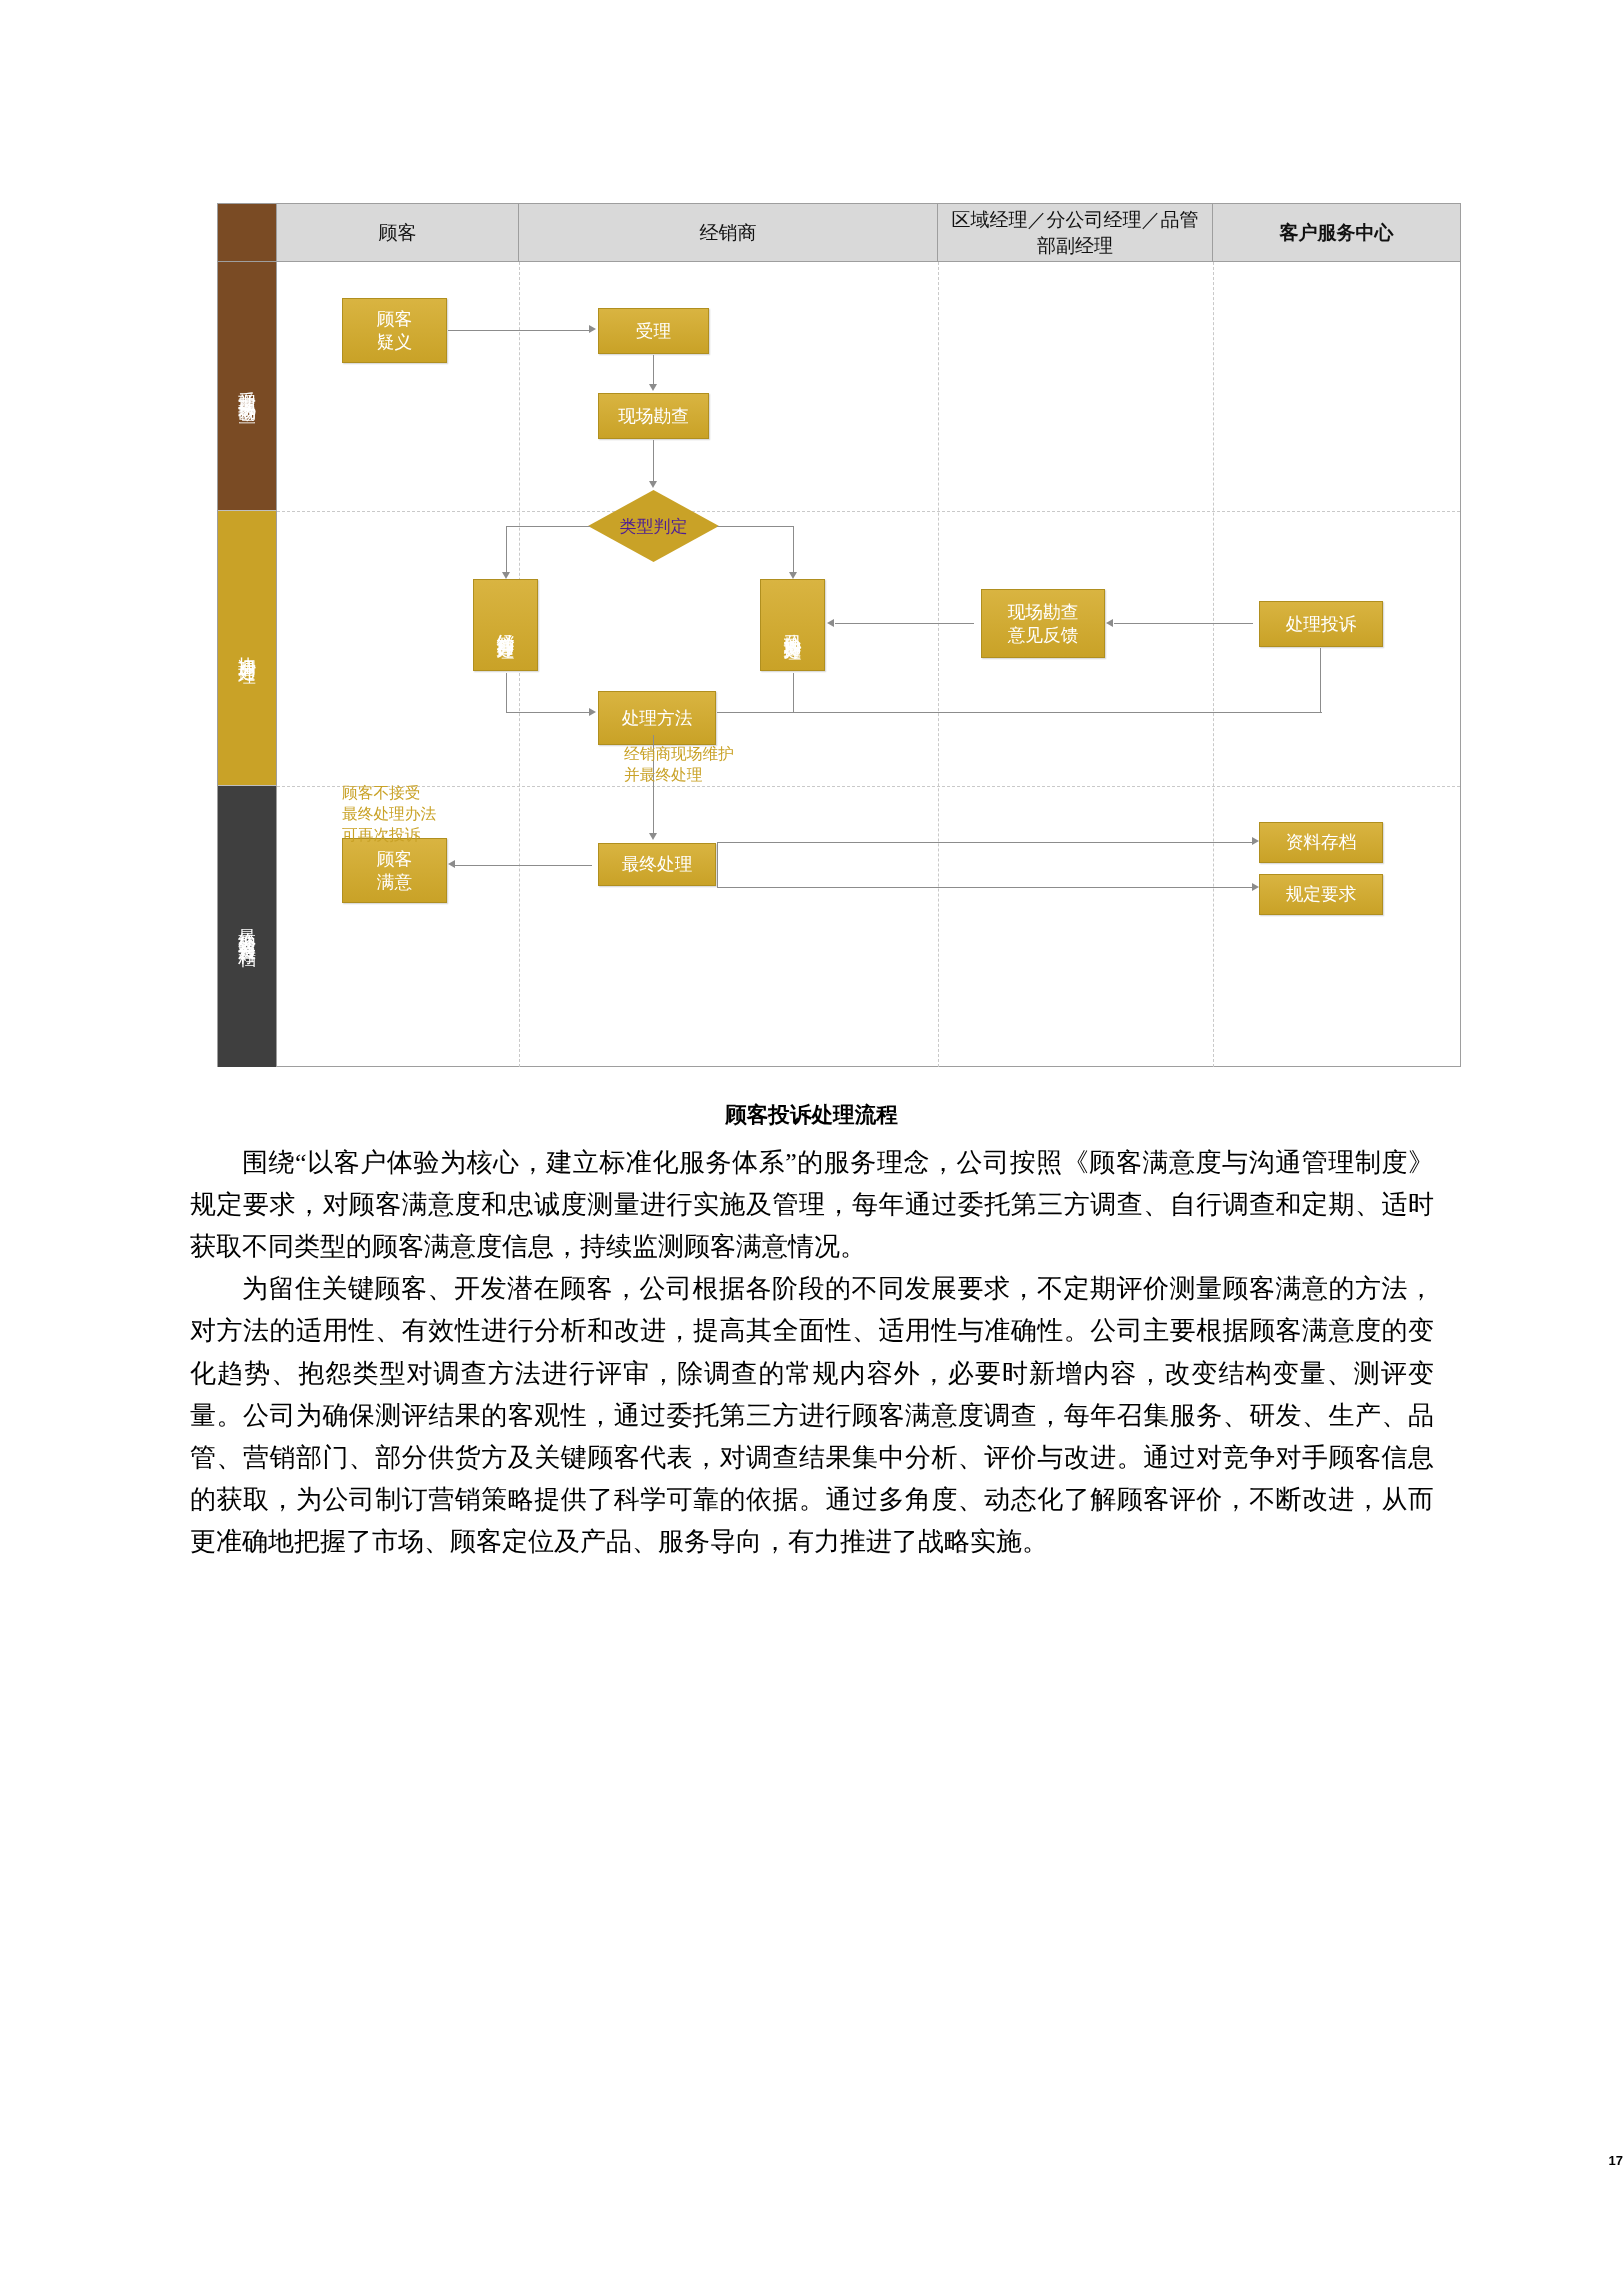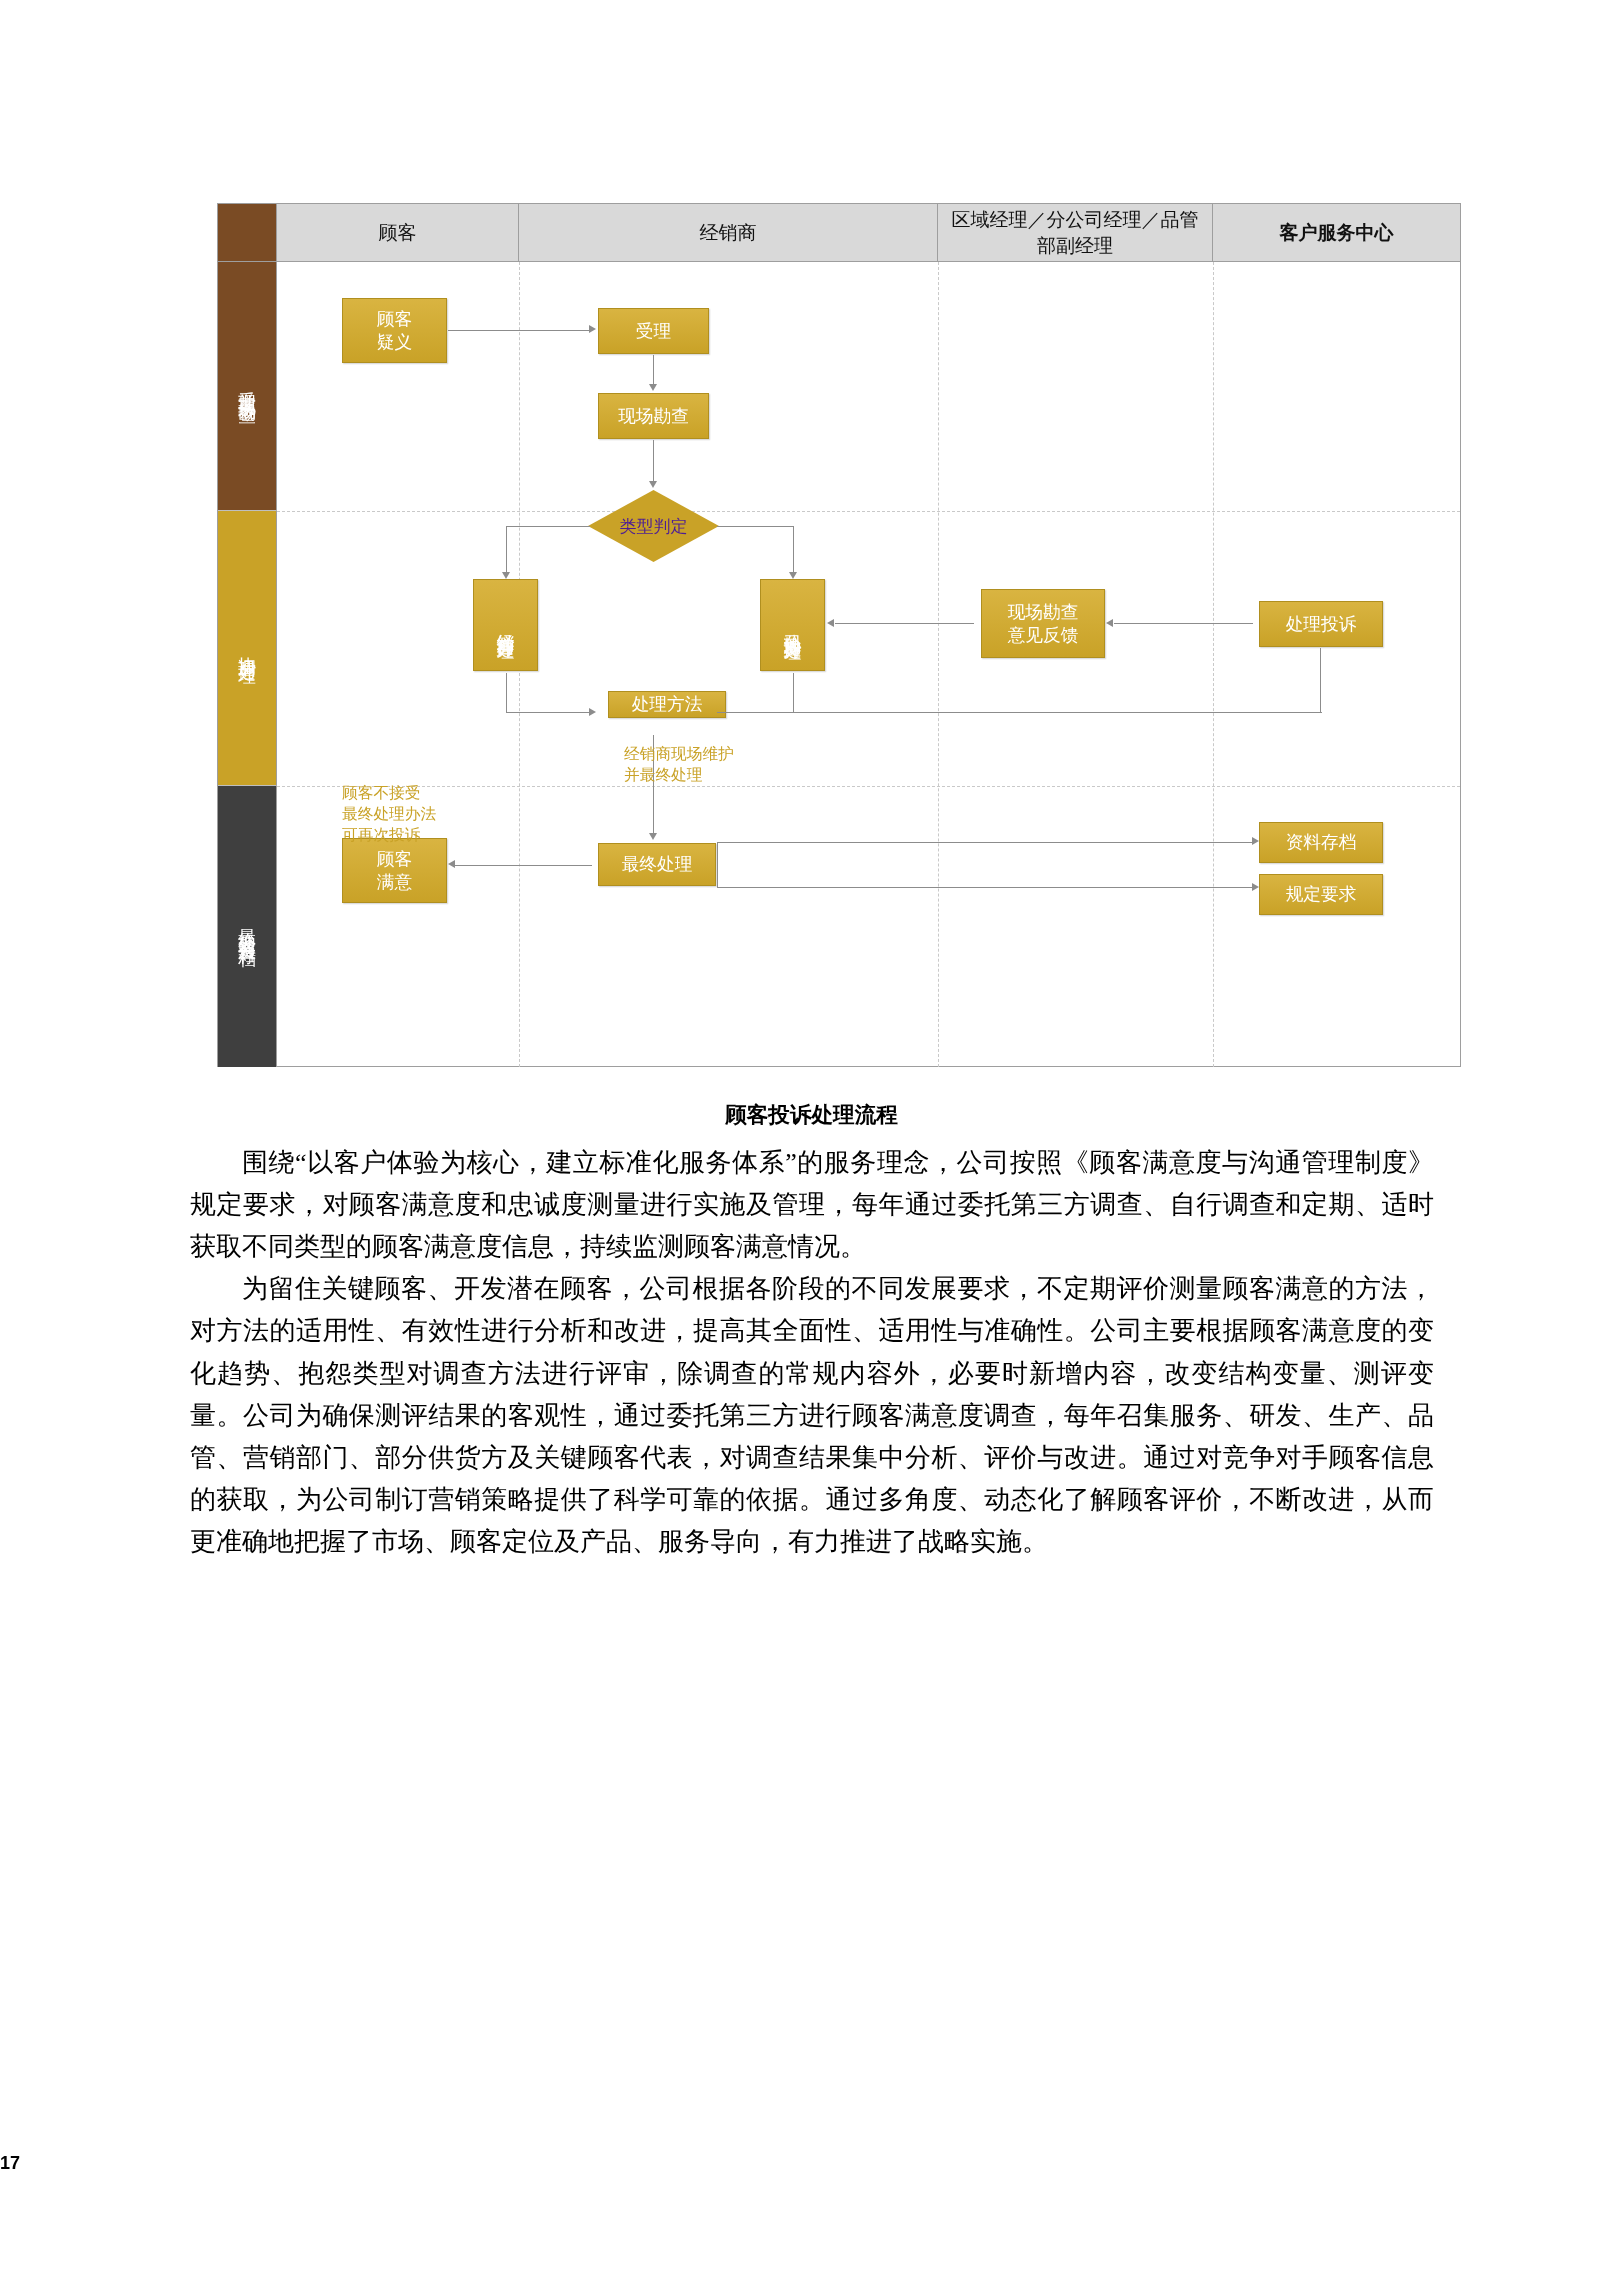--- a/index.html
+++ b/index.html
@@ -50,21 +50,21 @@
   .ah.down{border-width:7.2px 4.6px 0 4.6px;border-color:#8c8c8c transparent transparent transparent;}
 
   .note{position:absolute;font-family:"Liberation Sans",sans-serif;font-size:15.7px;color:#c9a227;line-height:1.35;}
 
   .caption{position:absolute;left:0;right:0;top:1100px;text-align:center;font-family:"Liberation Sans",sans-serif;
            font-weight:bold;font-size:21.6px;color:#000;}
 
   .body-text{position:absolute;left:190px;top:1142px;width:1244px;font-size:26px;line-height:1.62;text-align:justify;color:#000;}
   .body-text p{margin:0 0 0 0;text-indent:2em;}
 
-  .pagenum{position:absolute;left:0;right:0;top:2153px;text-align:left;font-family:"Liberation Sans",sans-serif;font-size:18px;font-weight:bold;}
+  .pagenum{position:absolute;left:0;right:0;top:2153px;text-align:right;font-family:"Liberation Sans",sans-serif;font-size:13px;font-weight:bold;}
 </style>
 </head>
 <body>
 
 <div class="page">
 
   <div class="chart">
 
     <div class="chart-header">
       <div class="hdr-corner"></div>
@@ -123,21 +123,21 @@
 
         <div class="node" style="left:704px;top:327px;width:124px;height:69px;">现场勘查<br>意见反馈</div>
         <div class="node" style="left:982px;top:339px;width:124px;height:46px;">处理投诉</div>
 
         <div class="arrow h" style="left:558px;top:361px;width:139px;"></div>
         <div class="ah left" style="left:550px;top:357px;"></div>
 
         <div class="arrow h" style="left:837px;top:361px;width:139px;"></div>
         <div class="ah left" style="left:829px;top:357px;"></div>
 
-        <div class="node" style="left:331px;top:429px;width:118px;height:27px;">处理方法</div>
+        <div class="node" style="left:321px;top:429px;width:118px;height:54px;">处理方法</div>
 
         <div class="arrow v" style="left:229px;top:411px;height:39px;"></div>
         <div class="arrow h" style="left:229px;top:450px;width:83px;"></div>
         <div class="ah right" style="left:312px;top:446px;"></div>
 
         <div class="arrow v" style="left:516px;top:411px;height:39px;"></div>
         <div class="arrow h" style="left:440px;top:450px;width:77px;"></div>
 
         <div class="arrow v" style="left:1043px;top:386px;height:65px;"></div>
         <div class="arrow h" style="left:440px;top:450px;width:605px;"></div>

